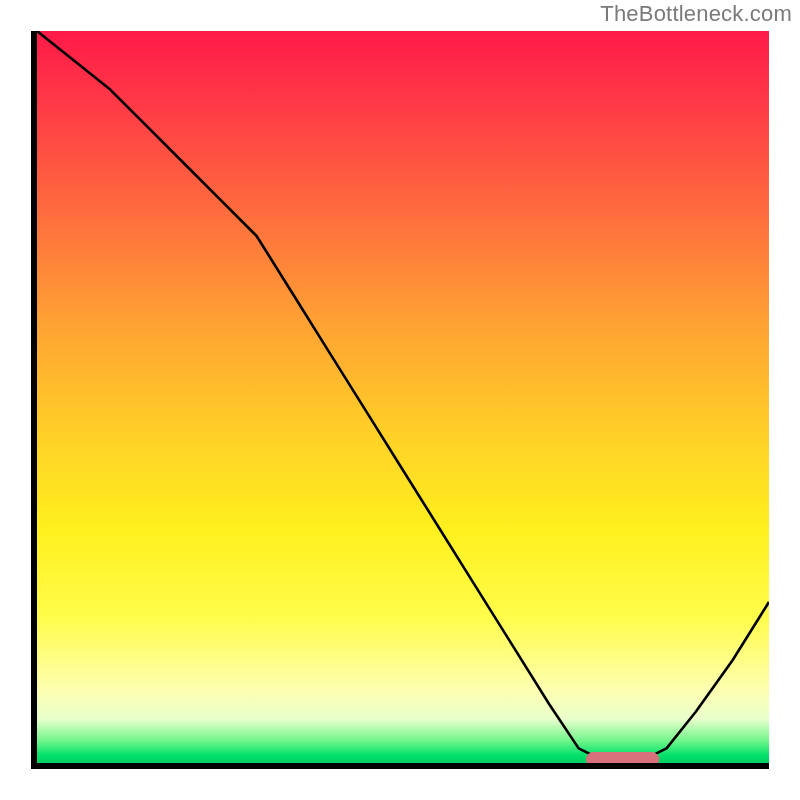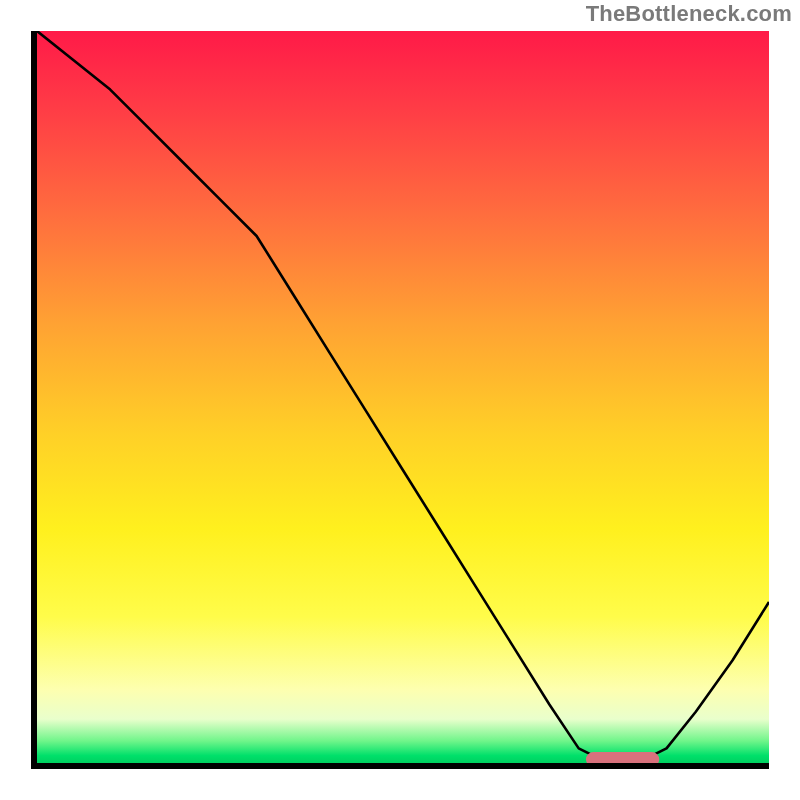--- a/index.html
+++ b/index.html
@@ -14,21 +14,21 @@
   .container {
     position: relative;
     width: 800px;
     height: 800px;
   }
   .watermark {
     position: absolute;
     top: 1px;
     right: 8px;
     font-size: 22px;
-    font-weight: bold;
+    font-weight: normal;
     color: #7a7a7a;
     letter-spacing: 0.2px;
   }
   
   .plot {
     position: absolute;
     left: 31px;
     top: 31px;
     width: 738px;   
     height: 738px;  

